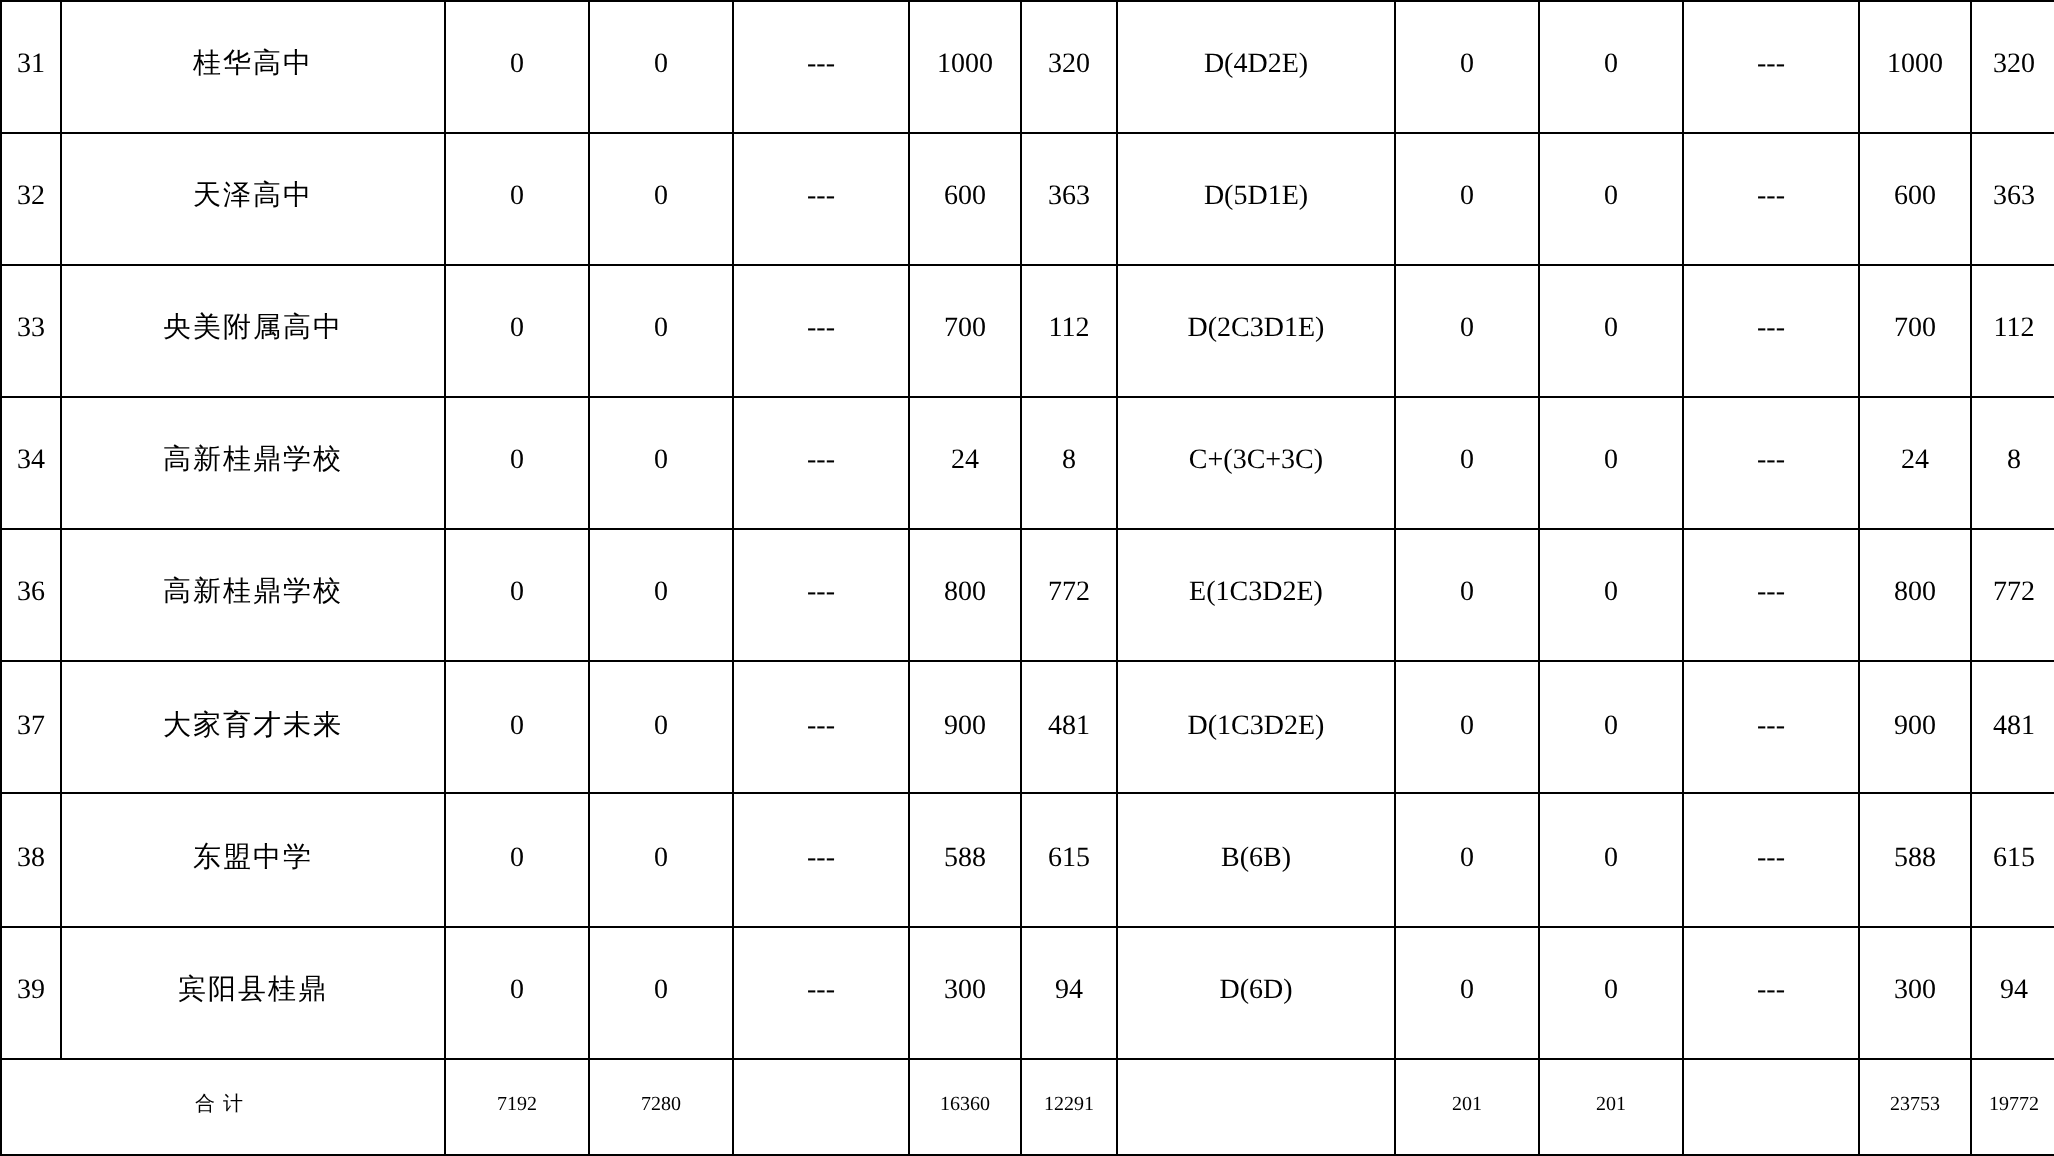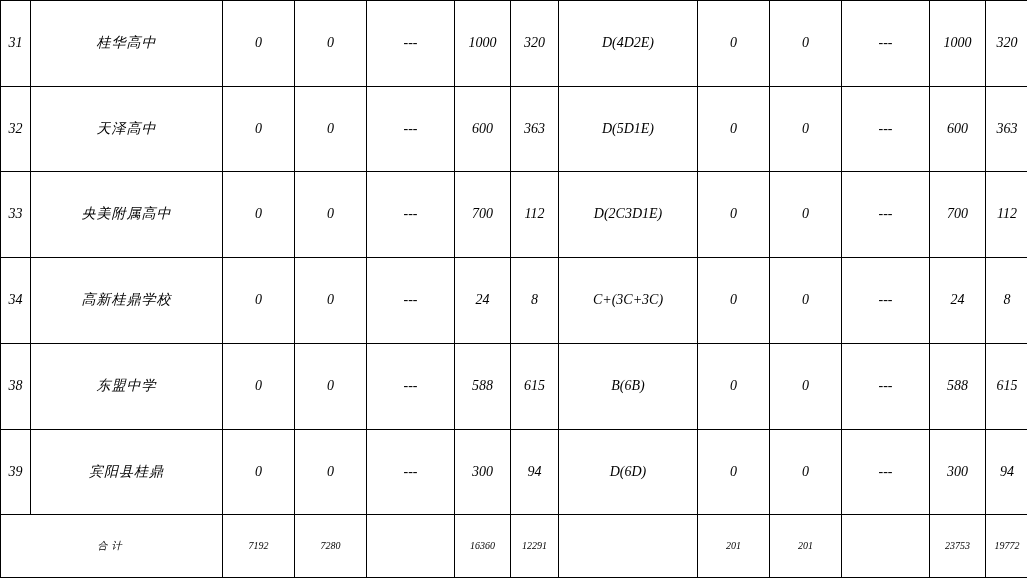--- a/index.html
+++ b/index.html
@@ -11,21 +11,20 @@
     width: 1027px;
     height: 578px;
     font-family: "Liberation Serif", serif;
     color: #000000;
     overflow: hidden;
   }
   #sheet {
     width: 875px;
     height: 578px;
     position: relative;
-    font-style: italic;
   }
   table.grid {
     border-collapse: collapse;
     table-layout: fixed;
     width: 1027px;
     height: 578px;
   }
   table.grid td {
     border: 1px solid #000000;
     font-size: 14px;
@@ -139,21 +138,51 @@
         <td class="cell-num">8</td>
         <td class="cell-grade">C+(3C+3C)</td>
         <td class="cell-num">0</td>
         <td class="cell-num">0</td>
         <td class="cell-dash">---</td>
         <td class="cell-num">24</td>
         <td class="cell-num">8</td>
       </tr>
 
 
-
+      <tr>
+        <td class="cell-idx">36</td>
+        <td class="cell-name">高新桂鼎学校</td>
+        <td class="cell-num">0</td>
+        <td class="cell-num">0</td>
+        <td class="cell-dash">---</td>
+        <td class="cell-num">800</td>
+        <td class="cell-num">772</td>
+        <td class="cell-grade">E(1C3D2E)</td>
+        <td class="cell-num">0</td>
+        <td class="cell-num">0</td>
+        <td class="cell-dash">---</td>
+        <td class="cell-num">800</td>
+        <td class="cell-num">772</td>
+      </tr>
+
+      <tr>
+        <td class="cell-idx">37</td>
+        <td class="cell-name">大家育才未来</td>
+        <td class="cell-num">0</td>
+        <td class="cell-num">0</td>
+        <td class="cell-dash">---</td>
+        <td class="cell-num">900</td>
+        <td class="cell-num">481</td>
+        <td class="cell-grade">D(1C3D2E)</td>
+        <td class="cell-num">0</td>
+        <td class="cell-num">0</td>
+        <td class="cell-dash">---</td>
+        <td class="cell-num">900</td>
+        <td class="cell-num">481</td>
+      </tr>
 
       <tr>
         <td class="cell-idx">38</td>
         <td class="cell-name">东盟中学</td>
         <td class="cell-num">0</td>
         <td class="cell-num">0</td>
         <td class="cell-dash">---</td>
         <td class="cell-num">588</td>
         <td class="cell-num">615</td>
         <td class="cell-grade">B(6B)</td>

